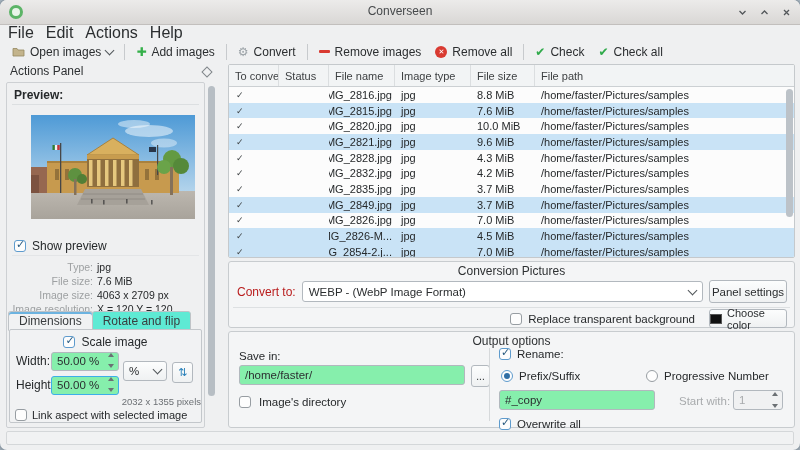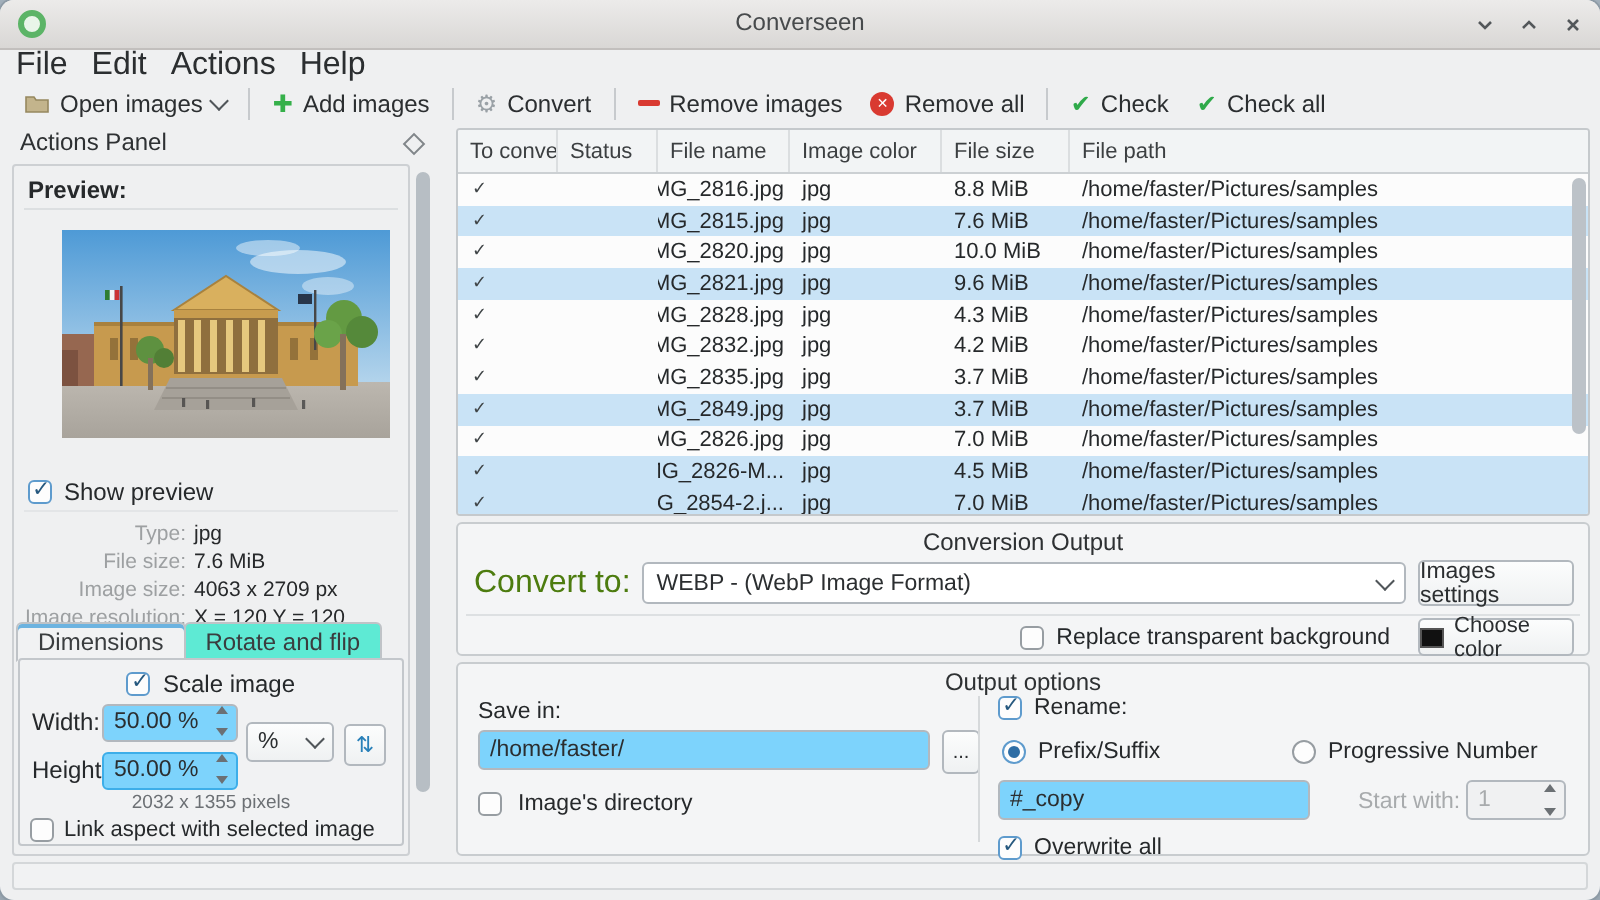--- a/index.html
+++ b/index.html
@@ -28,21 +28,21 @@
   .icon-gear{color:#9aa1a6;}
   .icon-check{color:#2faa4a;}
   .icon-minus{width:11px;height:3px;background:#d93a31;border-radius:1px;}
   .icon-removeall{width:12px;height:12px;border-radius:50%;background:#d93a31;color:#fff;
     font-size:7px;display:flex;align-items:center;justify-content:center;font-family:"DejaVu Sans",sans-serif;}
   .chev{width:6px;height:6px;border-right:1.4px solid #51565a;border-bottom:1.4px solid #51565a;
     transform:rotate(45deg);margin-top:-3px;}
   
   .btn{background:linear-gradient(#fcfdfd,#eff1f2);border:1px solid #b2b8be;border-radius:3px;
     font-size:11.5px;color:#2b2e30;display:flex;align-items:center;justify-content:center;gap:5px;}
-  .input{background:#7dd3fc;border:1px solid #b2b8be;border-radius:3px;font-size:11.5px;color:#2b2e30;
+  .input{background:#86efac;border:1px solid #b2b8be;border-radius:3px;font-size:11.5px;color:#2b2e30;
     padding:0 5px;font-family:"Liberation Sans",sans-serif;box-sizing:border-box;}
   .cb{width:12px;height:12px;background:#fdfdfd;border:1px solid #979da2;border-radius:3px;
     position:relative;flex:none;box-sizing:border-box;}
   .cb.on{border-color:#5e9bcd;}
   .cb .mk{position:absolute;left:1px;top:-2px;font-size:11px;line-height:11px;color:#27597f;
     font-family:"DejaVu Sans",sans-serif;display:none;}
   .cb.on .mk{display:block;}
   .rd{width:12px;height:12px;border:1px solid #979da2;border-radius:50%;background:#fdfdfd;
     position:relative;flex:none;box-sizing:border-box;}
   .rd.on{border-color:#5e9bcd;}
@@ -78,21 +78,21 @@
   .scalerow{position:absolute;left:0;right:0;top:5px;display:flex;justify-content:center;gap:6px;
     font-size:12px;color:#26292b;align-items:center;}
   .dimlab{position:absolute;font-size:12px;color:#26292b;}
   .spin{position:absolute;height:19px;}
   .spin .input{width:100%;height:100%;padding-right:14px;}
   .unitcombo{position:absolute;left:113px;top:31px;width:44px;height:20px;background:linear-gradient(#fcfdfd,#eff1f2);
     border:1px solid #b2b8be;border-radius:3px;display:flex;align-items:center;font-size:11.5px;color:#2b2e30;
     padding:0 5px;box-sizing:border-box;justify-content:space-between;}
   .swapbtn{position:absolute;left:162px;top:32px;width:19px;height:19px;}
   .icon-swap{color:#2980b9;font-size:11px;}
-  .pxinfo{position:absolute;left:0;right:0;top:66px;text-align:center;font-size:9.5px;color:#6c7074;}
+  .pxinfo{position:absolute;left:0;right:0;top:66px;text-align:right;font-size:9.5px;color:#6c7074;}
   .linkrow{position:absolute;left:5px;top:79px;display:flex;align-items:center;gap:5px;
     font-size:11px;color:#26292b;}
   .dock-scroll{position:absolute;left:208px;top:84px;width:7px;height:340px;}
   .dock-scroll .thumb{position:absolute;left:0;width:7px;border-radius:3.5px;background:#b7bec4;
     top:2px;height:310px;}
   
   .table{position:absolute;left:228px;top:64px;width:567px;height:194px;background:#fcfcfc;
     border:1px solid #c5c9cc;border-radius:2px;box-sizing:border-box;overflow:hidden;}
   .thead{display:grid;grid-template-columns:50px 50px 66px 76px 64px auto;height:21px;
     background:#f2f4f5;border-bottom:1px solid #ccd0d3;}
@@ -107,21 +107,21 @@
   .td.fname{justify-content:flex-end;padding-right:3px;padding-left:0;}
   .tbl-scroll{position:absolute;right:1px;top:22px;width:7px;bottom:2px;}
   .tbl-scroll .thumb{position:absolute;left:0;width:7px;border-radius:3.5px;background:#bcc2c8;
     top:2px;height:128px;}
   
   .panel{position:absolute;left:228px;width:567px;background:#f4f5f6;border:1px solid #c8cccf;
     border-radius:3px;box-sizing:border-box;}
   .ptitle{position:absolute;left:0;right:0;top:2px;text-align:center;font-size:12px;color:#2e3133;}
   .conv{top:261px;height:67px;}
   .convrow1{position:absolute;left:8px;right:7px;top:19px;height:21px;display:flex;align-items:center;gap:6px;}
-  .convlab{font-size:16px;color:#4d7c0f;flex:none;}
+  .convlab{font-size:12px;color:#b91c1c;flex:none;}
   .combo{flex:1;height:21px;background:#fff;border:1px solid #b2b8be;border-radius:3px;
     display:flex;align-items:center;justify-content:space-between;padding:0 6px;font-size:11.5px;
     color:#2b2e30;box-sizing:border-box;}
   .imgset{width:76px;height:21px;flex:none;}
   .convhr{position:absolute;left:4px;right:4px;top:45px;height:1px;background:#dde0e2;}
   .convrow2{position:absolute;left:8px;right:7px;top:48px;height:17px;display:flex;align-items:center;
     justify-content:flex-end;gap:6px;font-size:11.5px;color:#26292b;}
   .choosebtn{width:76px;height:17px;margin-left:8px;flex:none;font-size:11px;}
   .swatch{width:11px;height:8px;background:#111;border:1px solid #555;}
   .out{top:331px;height:97px;}
@@ -350,21 +350,21 @@
 
   <div class="dock-scroll">
       <span class="thumb"></span>
     </div>
 
   <div class="table">
     <div class="thead">
       <span class="th">To convert</span>
       <span class="th">Status</span>
       <span class="th">File name</span>
-      <span class="th">Image color</span>
+      <span class="th">Image type</span>
       <span class="th">File size</span>
       <span class="th">File path</span>
     </div>
     <div>
         <div class="trow">
       <span class="td chk">✓</span>
       <span class="td"></span>
       <span class="td fname">IMG_2816.jpg</span>
       <span class="td">jpg</span>
       <span class="td">8.8 MiB</span>
@@ -450,28 +450,28 @@
       <span class="td">7.0 MiB</span>
       <span class="td">/home/faster/Pictures/samples</span>
     </div>
       </div>
     <div class="tbl-scroll">
         <span class="thumb"></span>
       </div>
   </div>
 
   <div class="panel conv">
-    <div class="ptitle">Conversion Output</div>
+    <div class="ptitle">Conversion Pictures</div>
     <div class="convrow1">
       <span class="convlab">Convert to:</span>
       <div class="combo">
         <span>WEBP - (WebP Image Format)</span>
         <span class="chev"></span>
       </div>
-      <div class="btn imgset">Images settings</div>
+      <div class="btn imgset">Panel settings</div>
     </div>
     <div class="convhr"></div>
     <div class="convrow2">
       <span class="cb"></span>
       <span>Replace transparent background</span>
       <div class="btn choosebtn">
         <span class="swatch"></span>
         <span>Choose color</span>
       </div>
     </div>

